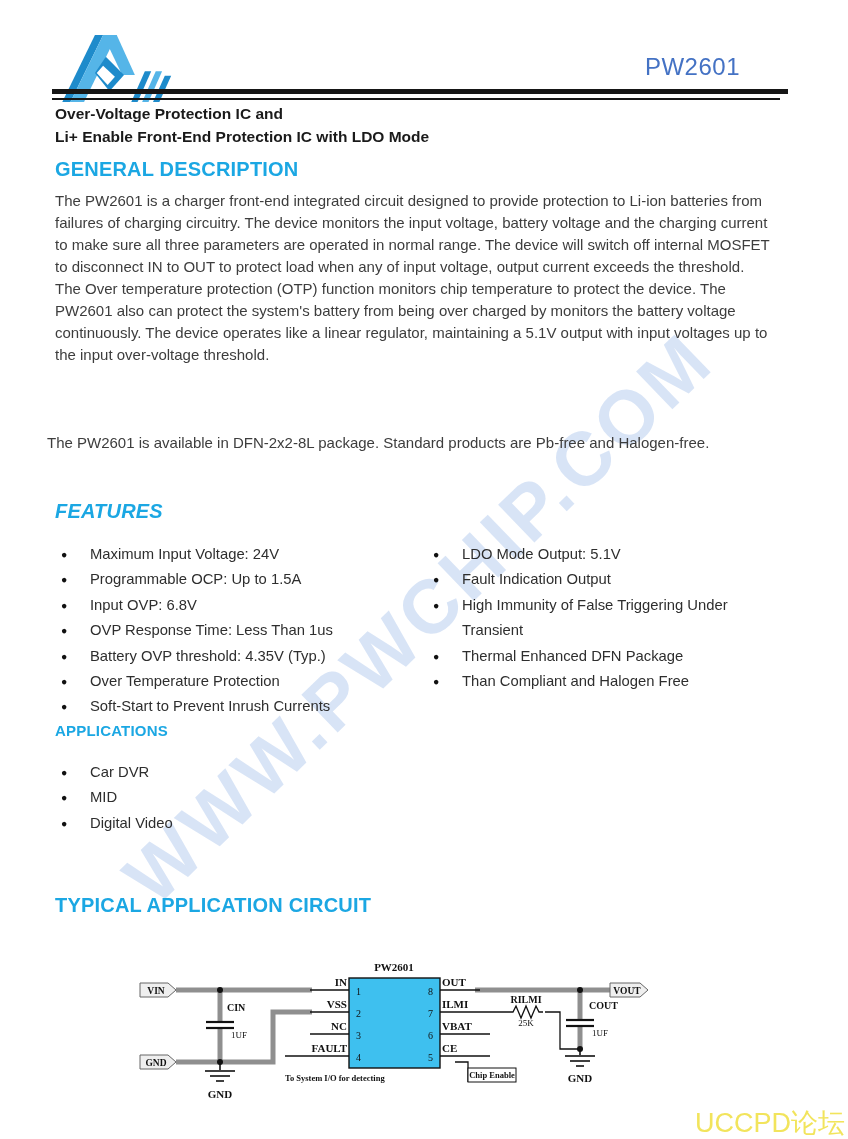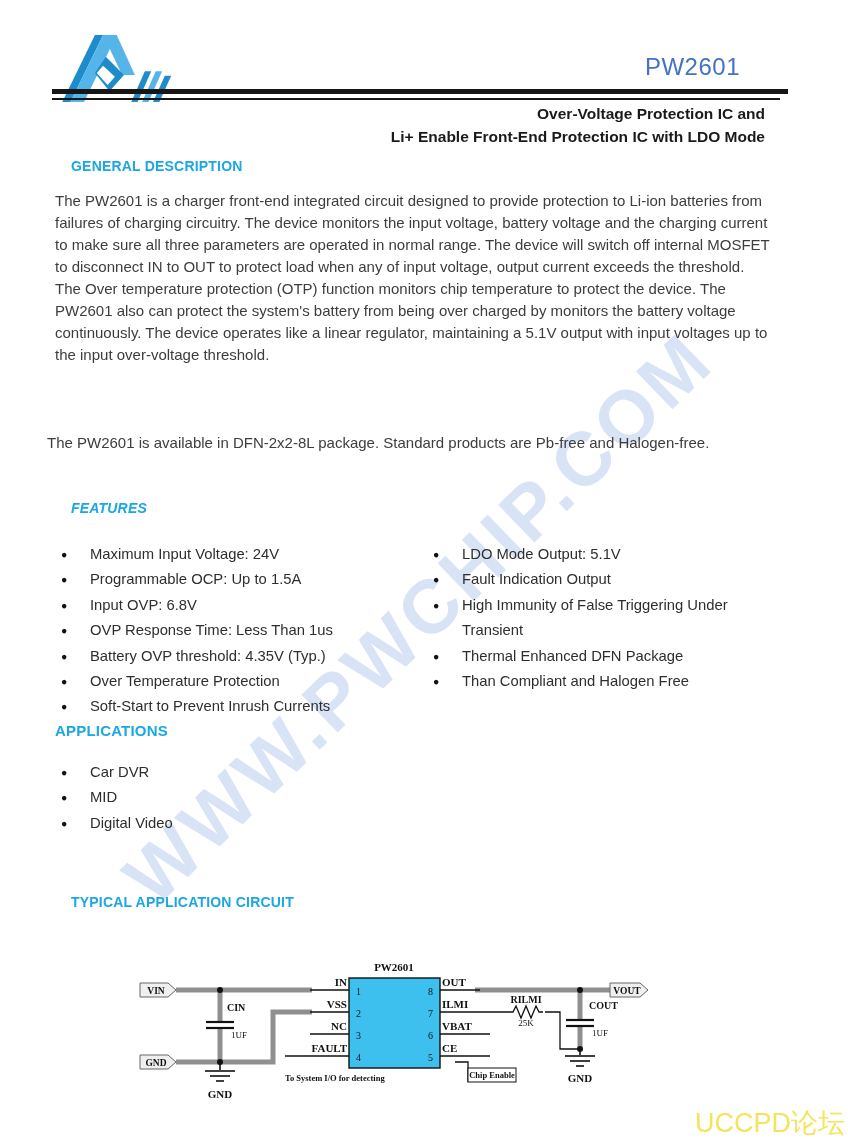--- a/index.html
+++ b/index.html
@@ -18,24 +18,24 @@
     font-family:"Liberation Sans",sans-serif;color:var(--text);overflow:hidden;
   }
   .abs{position:absolute;}
   .z1{z-index:1;}
   
   .logo{left:55px;top:20px;width:118px;height:88px;}
   .product{left:55px;top:53px;width:685px;text-align:right;
     font-size:24px;color:var(--product_blue);letter-spacing:0.5px;}
   .rule-thick{left:52px;top:89px;width:736px;height:5px;background:#161616;}
   .rule-thin{left:52px;top:98px;width:728px;height:2px;background:#161616;}
-  .subtitle{left:55px;top:102px;width:710px;text-align:right;
+  .subtitle{left:55px;top:102px;width:710px;
     font-weight:bold;font-size:15.5px;color:#1a1a1a;line-height:23px;}
   
-  .h-big{font-weight:bold;font-size:14px;color:var(--heading);letter-spacing:0.2px;margin-left:16px;}
+  .h-big{font-weight:bold;font-size:20px;color:var(--heading);letter-spacing:0.2px;}
   .h-small{font-weight:bold;font-size:15px;color:var(--heading);letter-spacing:0.2px;}
   
   .para{width:715px;font-size:15px;line-height:22px;color:var(--text);}
   
   ul{list-style:none;margin:4px;padding:0;}
   li{position:relative;padding-left:31px;font-size:14.8px;line-height:25.4px;color:#2e2e2e;}
   li::before{content:"\25CF";position:absolute;left:2px;top:0;font-size:10.5px;color:#111;}
   .feat-left{left:55px;top:538px;width:355px;}
   .feat-right{left:427px;top:538px;width:322px;}
   .apps-list{left:55px;top:756px;width:350px;}

